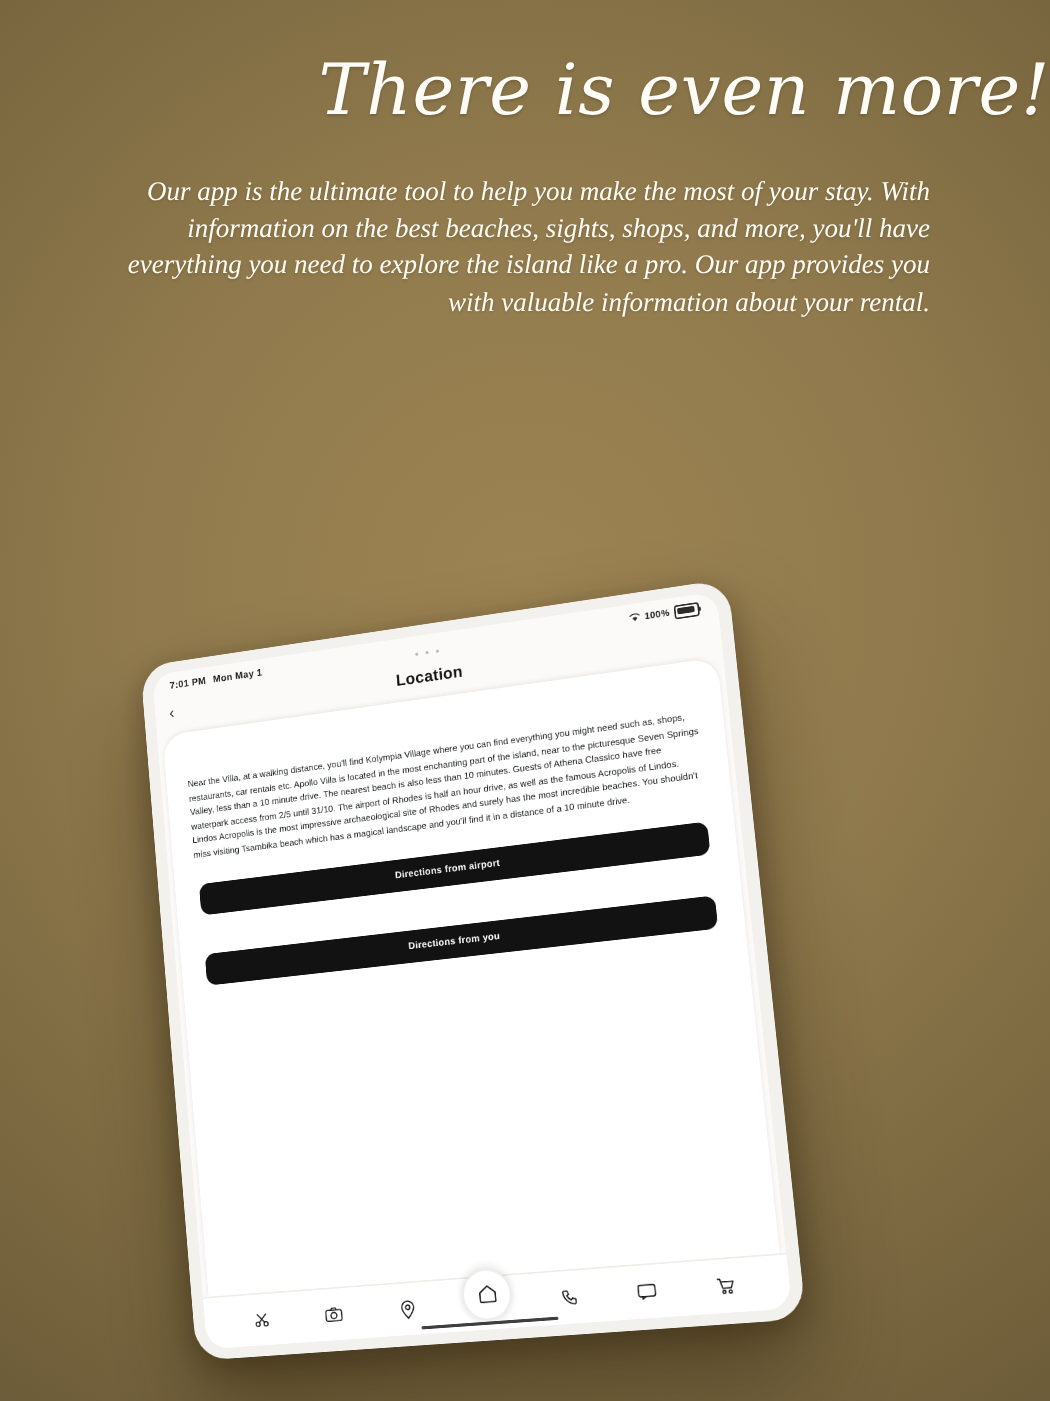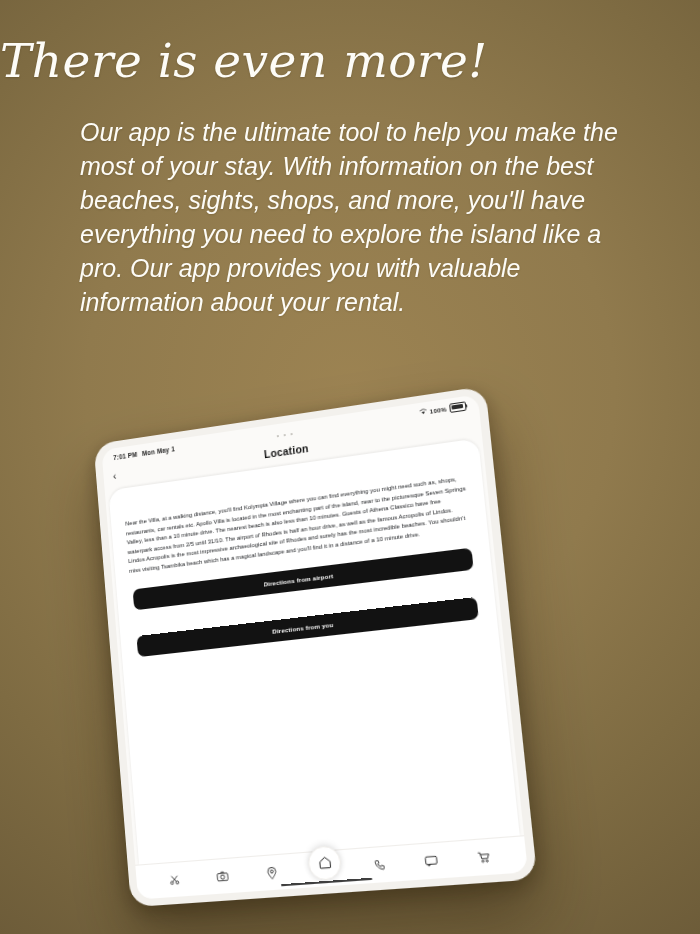--- a/index.html
+++ b/index.html
@@ -14,37 +14,37 @@
     background: radial-gradient(ellipse 90% 70% at 50% 42%, #9c8352 0%, #907a4d 42%, #7e6b42 72%, #6d5c39 100%);
     position: relative;
   }
 
   
   .promo {
     position: absolute;
     top: 0;
     left: 0;
     width: 700px;
-    text-align: left;
+    text-align: right;
     color: #fdfcf7;
   }
   .promo-title {
     font-family: "DejaVu Serif", serif;
     font-style: italic;
     font-size: 47px;
     line-height: 1.05;
     font-weight: 400;
     margin: 36px 0 0 0;
     letter-spacing: 0.5px;
     text-shadow: 0 1px 2px rgba(60,45,20,0.25);
   }
   .promo-body {
-    font-family: Liberation Sans, sans-serif;
+    font-family: Liberation Serif, serif;
     font-style: italic;
-    font-size: 25px;
+    font-size: 18px;
     line-height: 1.36;
     margin: 30px auto 0 auto;
     width: 540px;
     text-shadow: 0 1px 2px rgba(60,45,20,0.2);
   }
   .promo-body p {
     margin: 0;
   }
 
   

